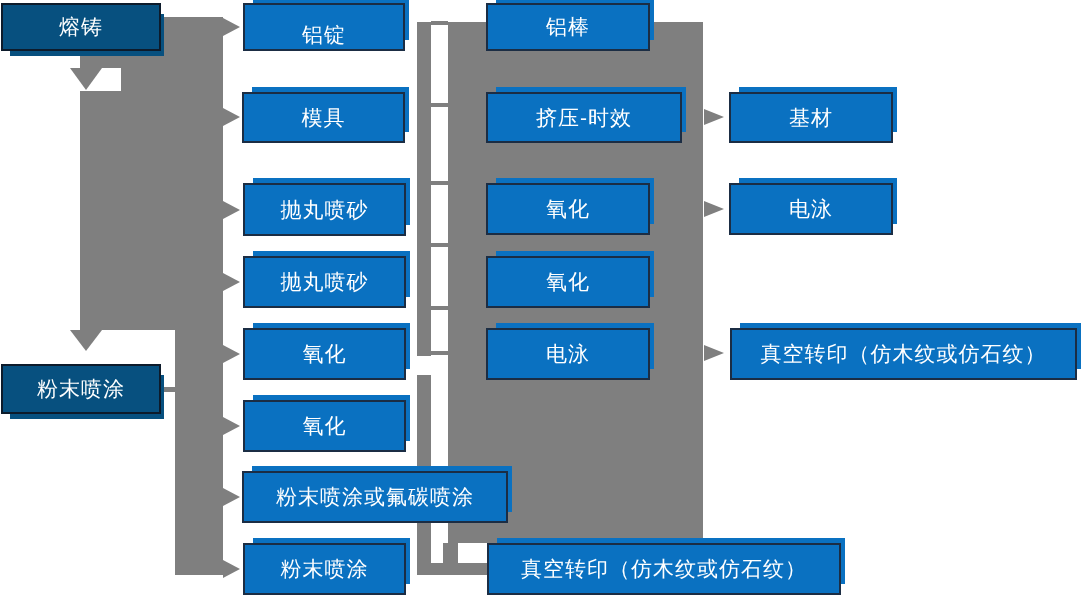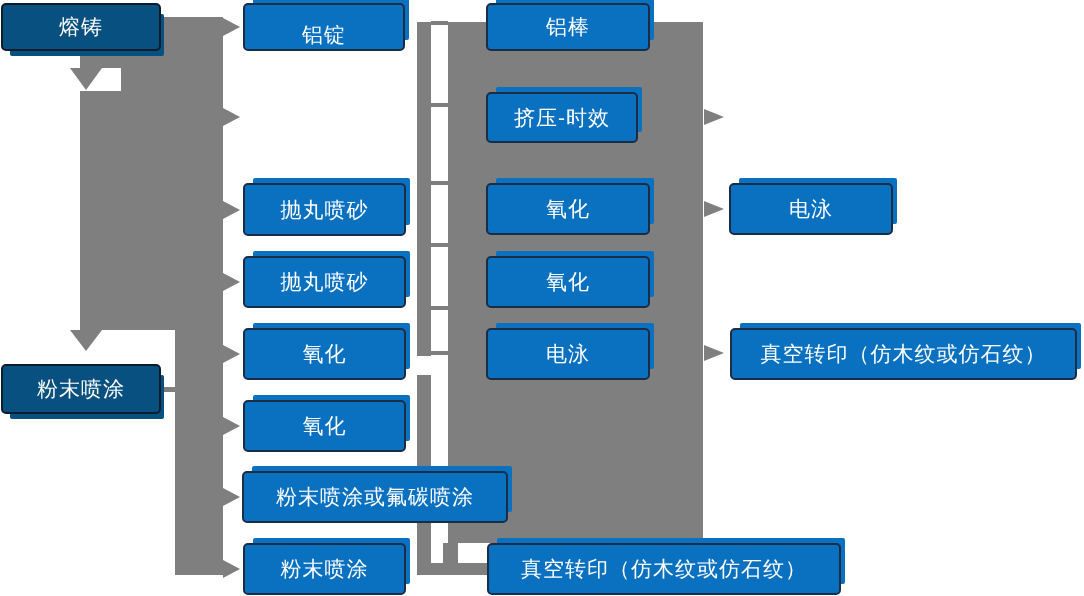--- a/index.html
+++ b/index.html
@@ -10,21 +10,21 @@
     overflow:hidden;
     font-family:"Liberation Sans","DejaVu Sans",sans-serif;
   }
   .node{
     position:absolute;
     box-sizing:border-box;
     display:flex;align-items:center;justify-content:center;
     color:#ffffff;
     font-size:21px;
     letter-spacing:1px;
-    border-radius:5px;
+    border-radius:0;
     white-space:nowrap;
     z-index:3;
   }
   .node.bright{
     background:var(--bright);
     border:2px solid var(--border-bright);
     box-shadow:7px -8px 0 -3px var(--bright);
   }
   .node.dark{
     background:var(--dark);
@@ -69,20 +69,23 @@
     <div class="tri" style="left: 704px; top: 345px; border-top: 8px solid transparent; border-bottom: 8px solid transparent; border-left: 20px solid rgb(127, 127, 127);"></div>
     <div class="node dark" style="left: 1px; top: 3px; width: 160px; height: 48px;">
       <span>熔铸</span>
     </div>
     <div class="node dark" style="left: 1px; top: 364px; width: 160px; height: 50px;">
       <span>粉末喷涂</span>
     </div>
     <div class="node bright" style="left: 243px; top: 3px; width: 162px; height: 48px; align-items: flex-end;">
       <span>铝锭</span>
     </div>
+    <div class="node bright" style="left: 242px; top: 92px; width: 163px; height: 51px;">
+      <span>模具</span>
+    </div>
     <div class="node bright" style="left: 243px; top: 183px; width: 163px; height: 53px;">
       <span>抛丸喷砂</span>
     </div>
     <div class="node bright" style="left: 243px; top: 256px; width: 163px; height: 52px;">
       <span>抛丸喷砂</span>
     </div>
     <div class="node bright" style="left: 243px; top: 328px; width: 163px; height: 52px;">
       <span>氧化</span>
     </div>
     <div class="node bright" style="left: 243px; top: 400px; width: 163px; height: 52px;">
@@ -90,34 +93,37 @@
     </div>
     <div class="node bright" style="left: 242px; top: 471px; width: 266px; height: 52px;">
       <span>粉末喷涂或氟碳喷涂</span>
     </div>
     <div class="node bright" style="left: 243px; top: 543px; width: 163px; height: 52px;">
       <span>粉末喷涂</span>
     </div>
     <div class="node bright" style="left: 486px; top: 3px; width: 164px; height: 48px; text-align: center;">
       <span>铝棒</span>
     </div>
-    <div class="node bright" style="left: 486px; top: 92px; width: 152px; height: 51px;">
+    <div class="node bright" style="left: 486px; top: 92px; width: 196px; height: 51px;">
       <span>挤压-时效</span>
     </div>
     <div class="node bright" style="left: 486px; top: 183px; width: 164px; height: 52px;">
       <span>氧化</span>
     </div>
     <div class="node bright" style="left: 486px; top: 256px; width: 164px; height: 52px;">
       <span>氧化</span>
     </div>
     <div class="node bright" style="left: 486px; top: 328px; width: 164px; height: 52px;">
       <span>电泳</span>
     </div>
     <div class="node bright" style="left: 487px; top: 543px; width: 354px; height: 52px;">
       <span>真空转印（仿木纹或仿石纹）</span>
     </div>
+    <div class="node bright" style="left: 729px; top: 92px; width: 164px; height: 51px;">
+      <span>基材</span>
+    </div>
     <div class="node bright" style="left: 729px; top: 183px; width: 164px; height: 52px;">
       <span>电泳</span>
     </div>
     <div class="node bright" style="left: 730px; top: 328px; width: 347px; height: 52px;">
       <span>真空转印（仿木纹或仿石纹）</span>
     </div>
   </div>
 
 </body></html>

